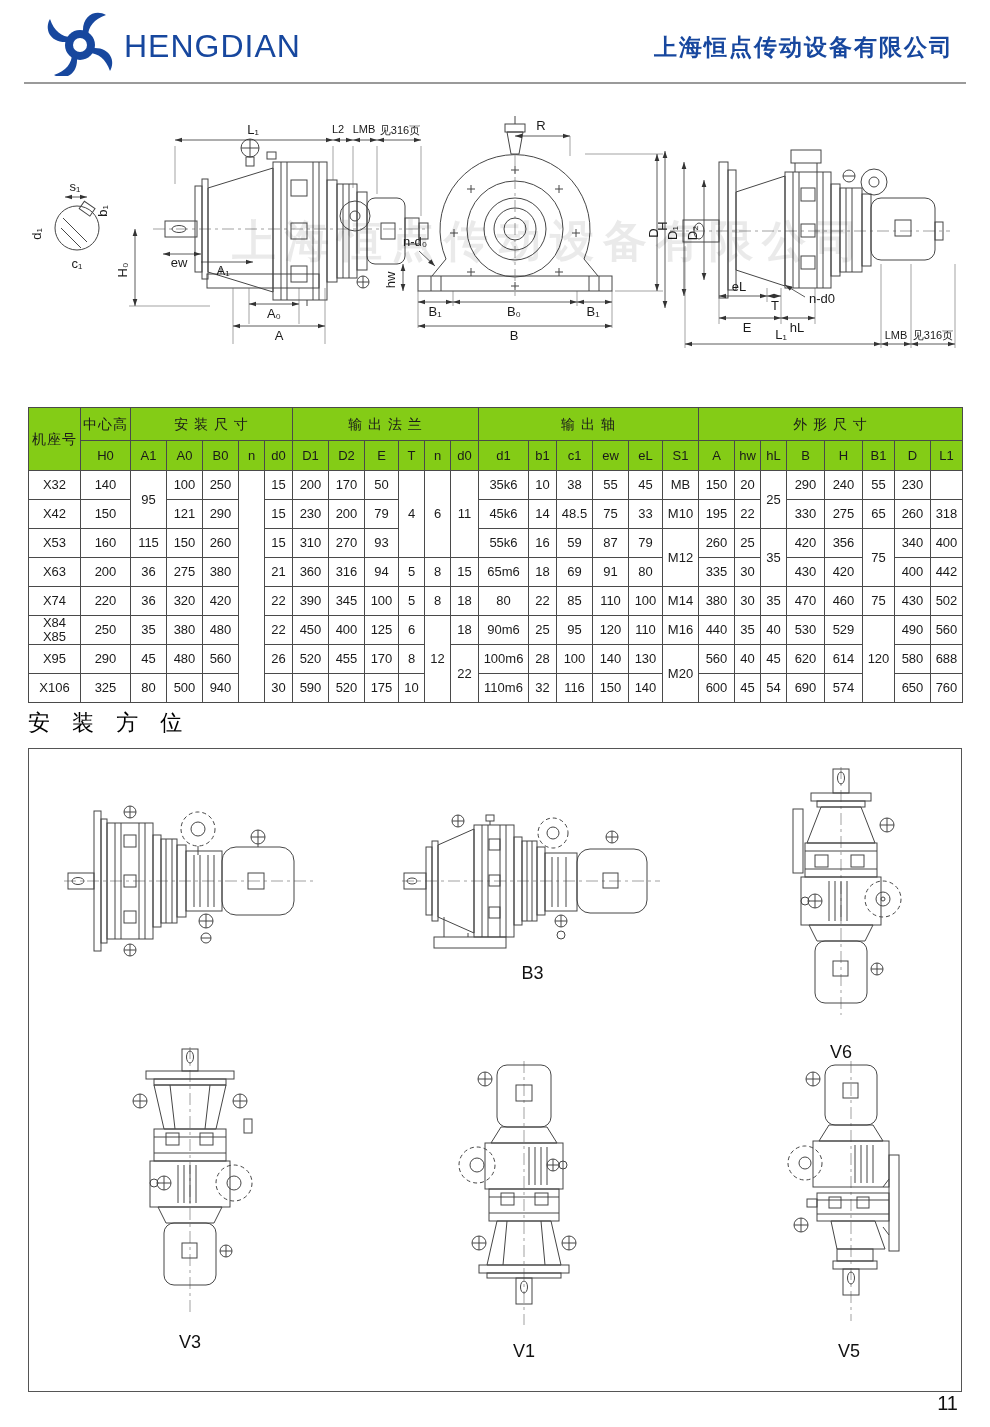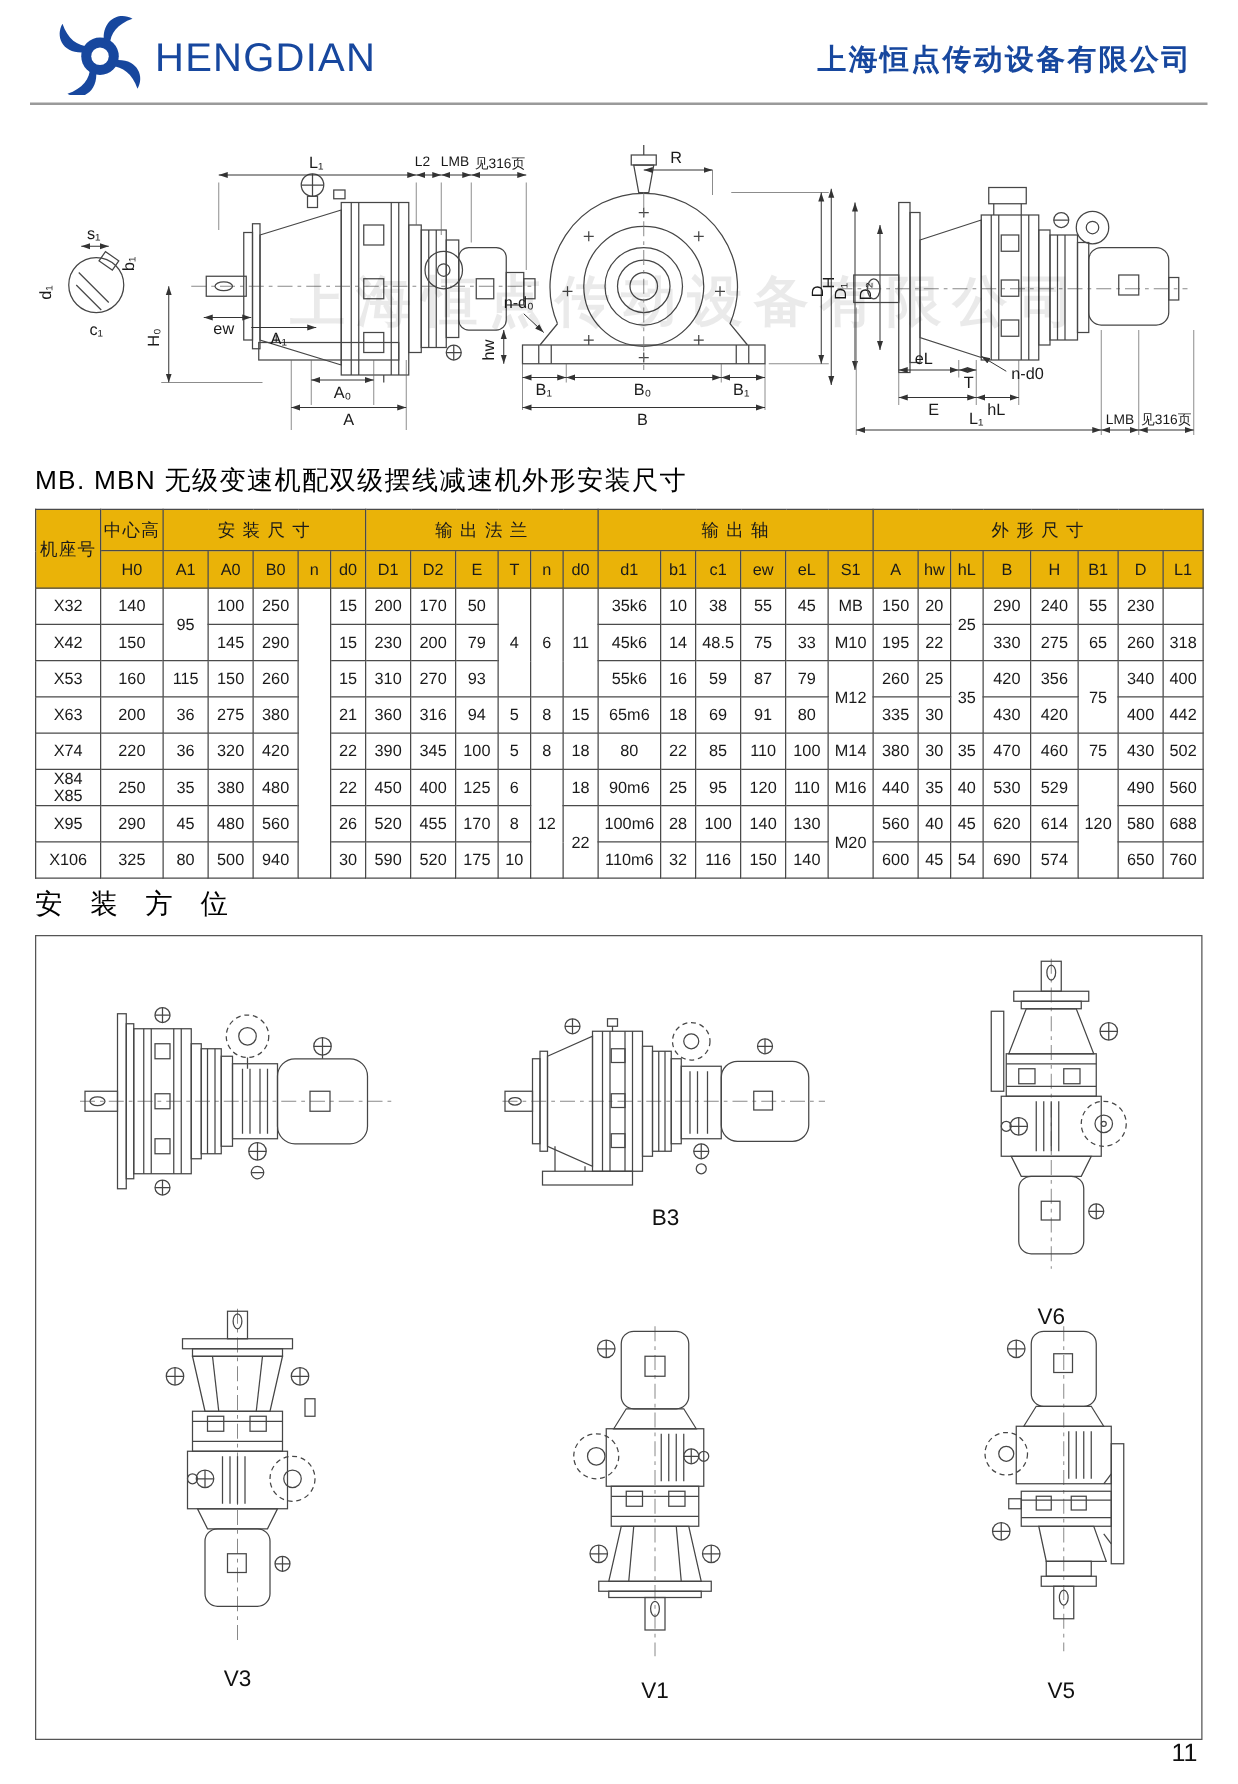--- a/index.html
+++ b/index.html
@@ -11,21 +11,21 @@
   .hdr-rule{position:absolute;top:82px;left:24px;width:942px;height:2px;background:#9a9a9a}
   .draw-band{position:absolute;top:96px;left:25px;width:940px;height:262px}
   .watermark{position:absolute;top:212px;left:232px;width:680px;font-size:44px;letter-spacing:9px;
              color:#000;opacity:.08;font-weight:bold;white-space:nowrap;pointer-events:none}
   .sec-title{position:absolute;left:28px;font-size:21px;color:#000}
   #t1{top:370px;letter-spacing:1px}
   #t2{top:708px;font-size:22px;letter-spacing:8px}
   table.spec{position:absolute;top:407px;left:28px;border-collapse:collapse;table-layout:fixed}
   table.spec th,table.spec td{border:1px solid #4a4a4a;text-align:center;vertical-align:middle;
       padding:0;color:#1a1a1a;white-space:pre-line;line-height:1.05;font-weight:normal}
-  table.spec th{background:#eab308;font-size:13px;height:29px}
+  table.spec th{background:#84cc16;font-size:13px;height:29px}
   table.spec thead tr:first-child th{height:32px;font-size:14px;letter-spacing:1px}
   table.spec td{font-size:13px;height:28px}
   .obox{position:absolute;top:748px;left:28px;width:932px;height:642px;border:1px solid #555}
   .fig{position:absolute;text-align:center}
   .fig-label{font-size:18px;color:#111;margin-top:8px}
   .pageno{position:absolute;top:1392px;right:32px;font-size:20px;color:#111}
   svg text{font-family:"Liberation Sans","DejaVu Sans",sans-serif;font-size:13px;fill:#1a1a1a}
   svg text.sm{font-size:11px}
   .cl{stroke:#787878;stroke-width:.7;stroke-dasharray:12 4 3 4;fill:none}
   .dim{stroke:#333;stroke-width:.8;fill:none}
@@ -255,21 +255,20 @@
         <line class="dim" x1="856" y1="248" x2="886" y2="248" marker-start="url(#arr)" marker-end="url(#arr)"></line>
         <text class="sm" x="871" y="243" text-anchor="middle">LMB</text>
         <line class="dim" x1="886" y1="248" x2="930" y2="248" marker-start="url(#arr)" marker-end="url(#arr)"></line>
         <text class="sm" x="908" y="243" text-anchor="middle">见316页</text>
       </g>
     </svg>
   </div>
 
   <div class="watermark">上海恒点传动设备有限公司</div>
 
-  <div class="sec-title" id="t1">MB. MBN 无级变速机配双级摆线减速机外形安装尺寸</div>
 
   <table class="spec">
       <colgroup>
         <col style="width: 52px;">
         <col style="width: 50px;">
         <col style="width: 36px;">
         <col style="width: 36px;">
         <col style="width: 36px;">
         <col style="width: 26px;">
         <col style="width: 28px;">
@@ -358,21 +357,21 @@
           <td rowspan="2">25</td>
           <td>290</td>
           <td>240</td>
           <td>55</td>
           <td>230</td>
           <td></td>
         </tr>
         <tr>
           <td>X42</td>
           <td>150</td>
-          <td>145</td>
+          <td>121</td>
           <td>290</td>
           <td>15</td>
           <td>230</td>
           <td>200</td>
           <td>79</td>
           <td>45k6</td>
           <td>14</td>
           <td>48.5</td>
           <td>75</td>
           <td>33</td>

